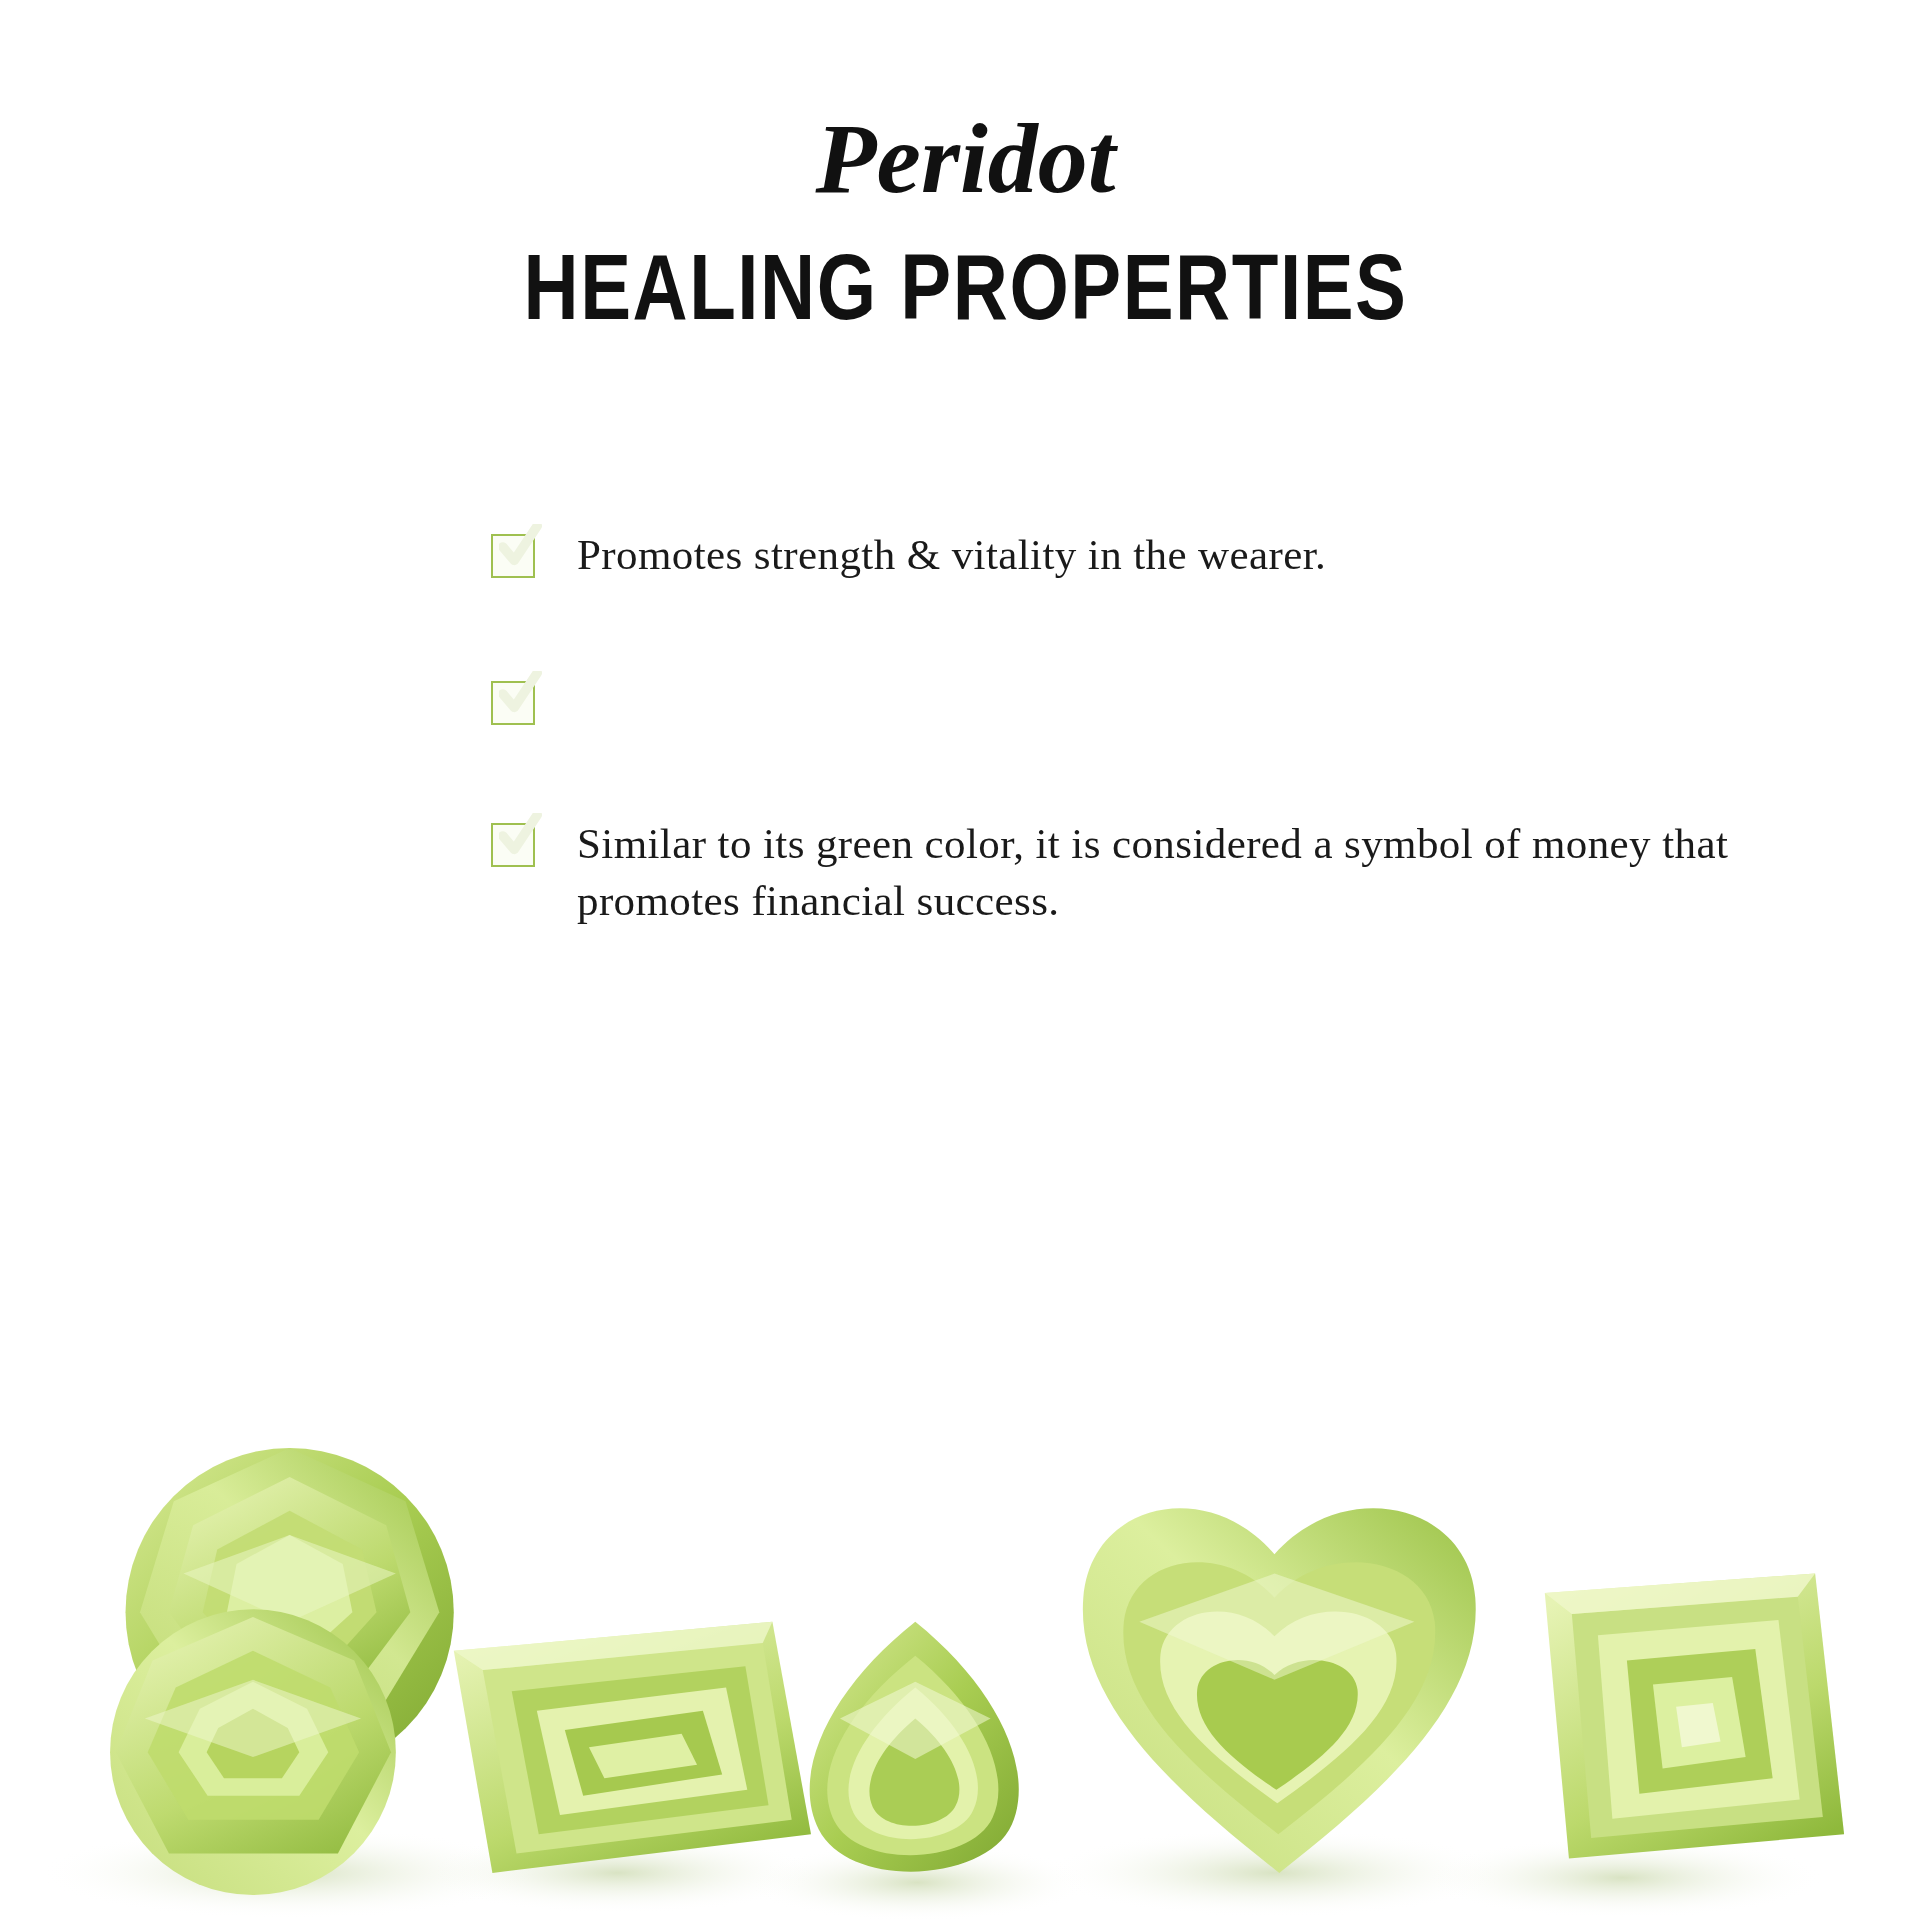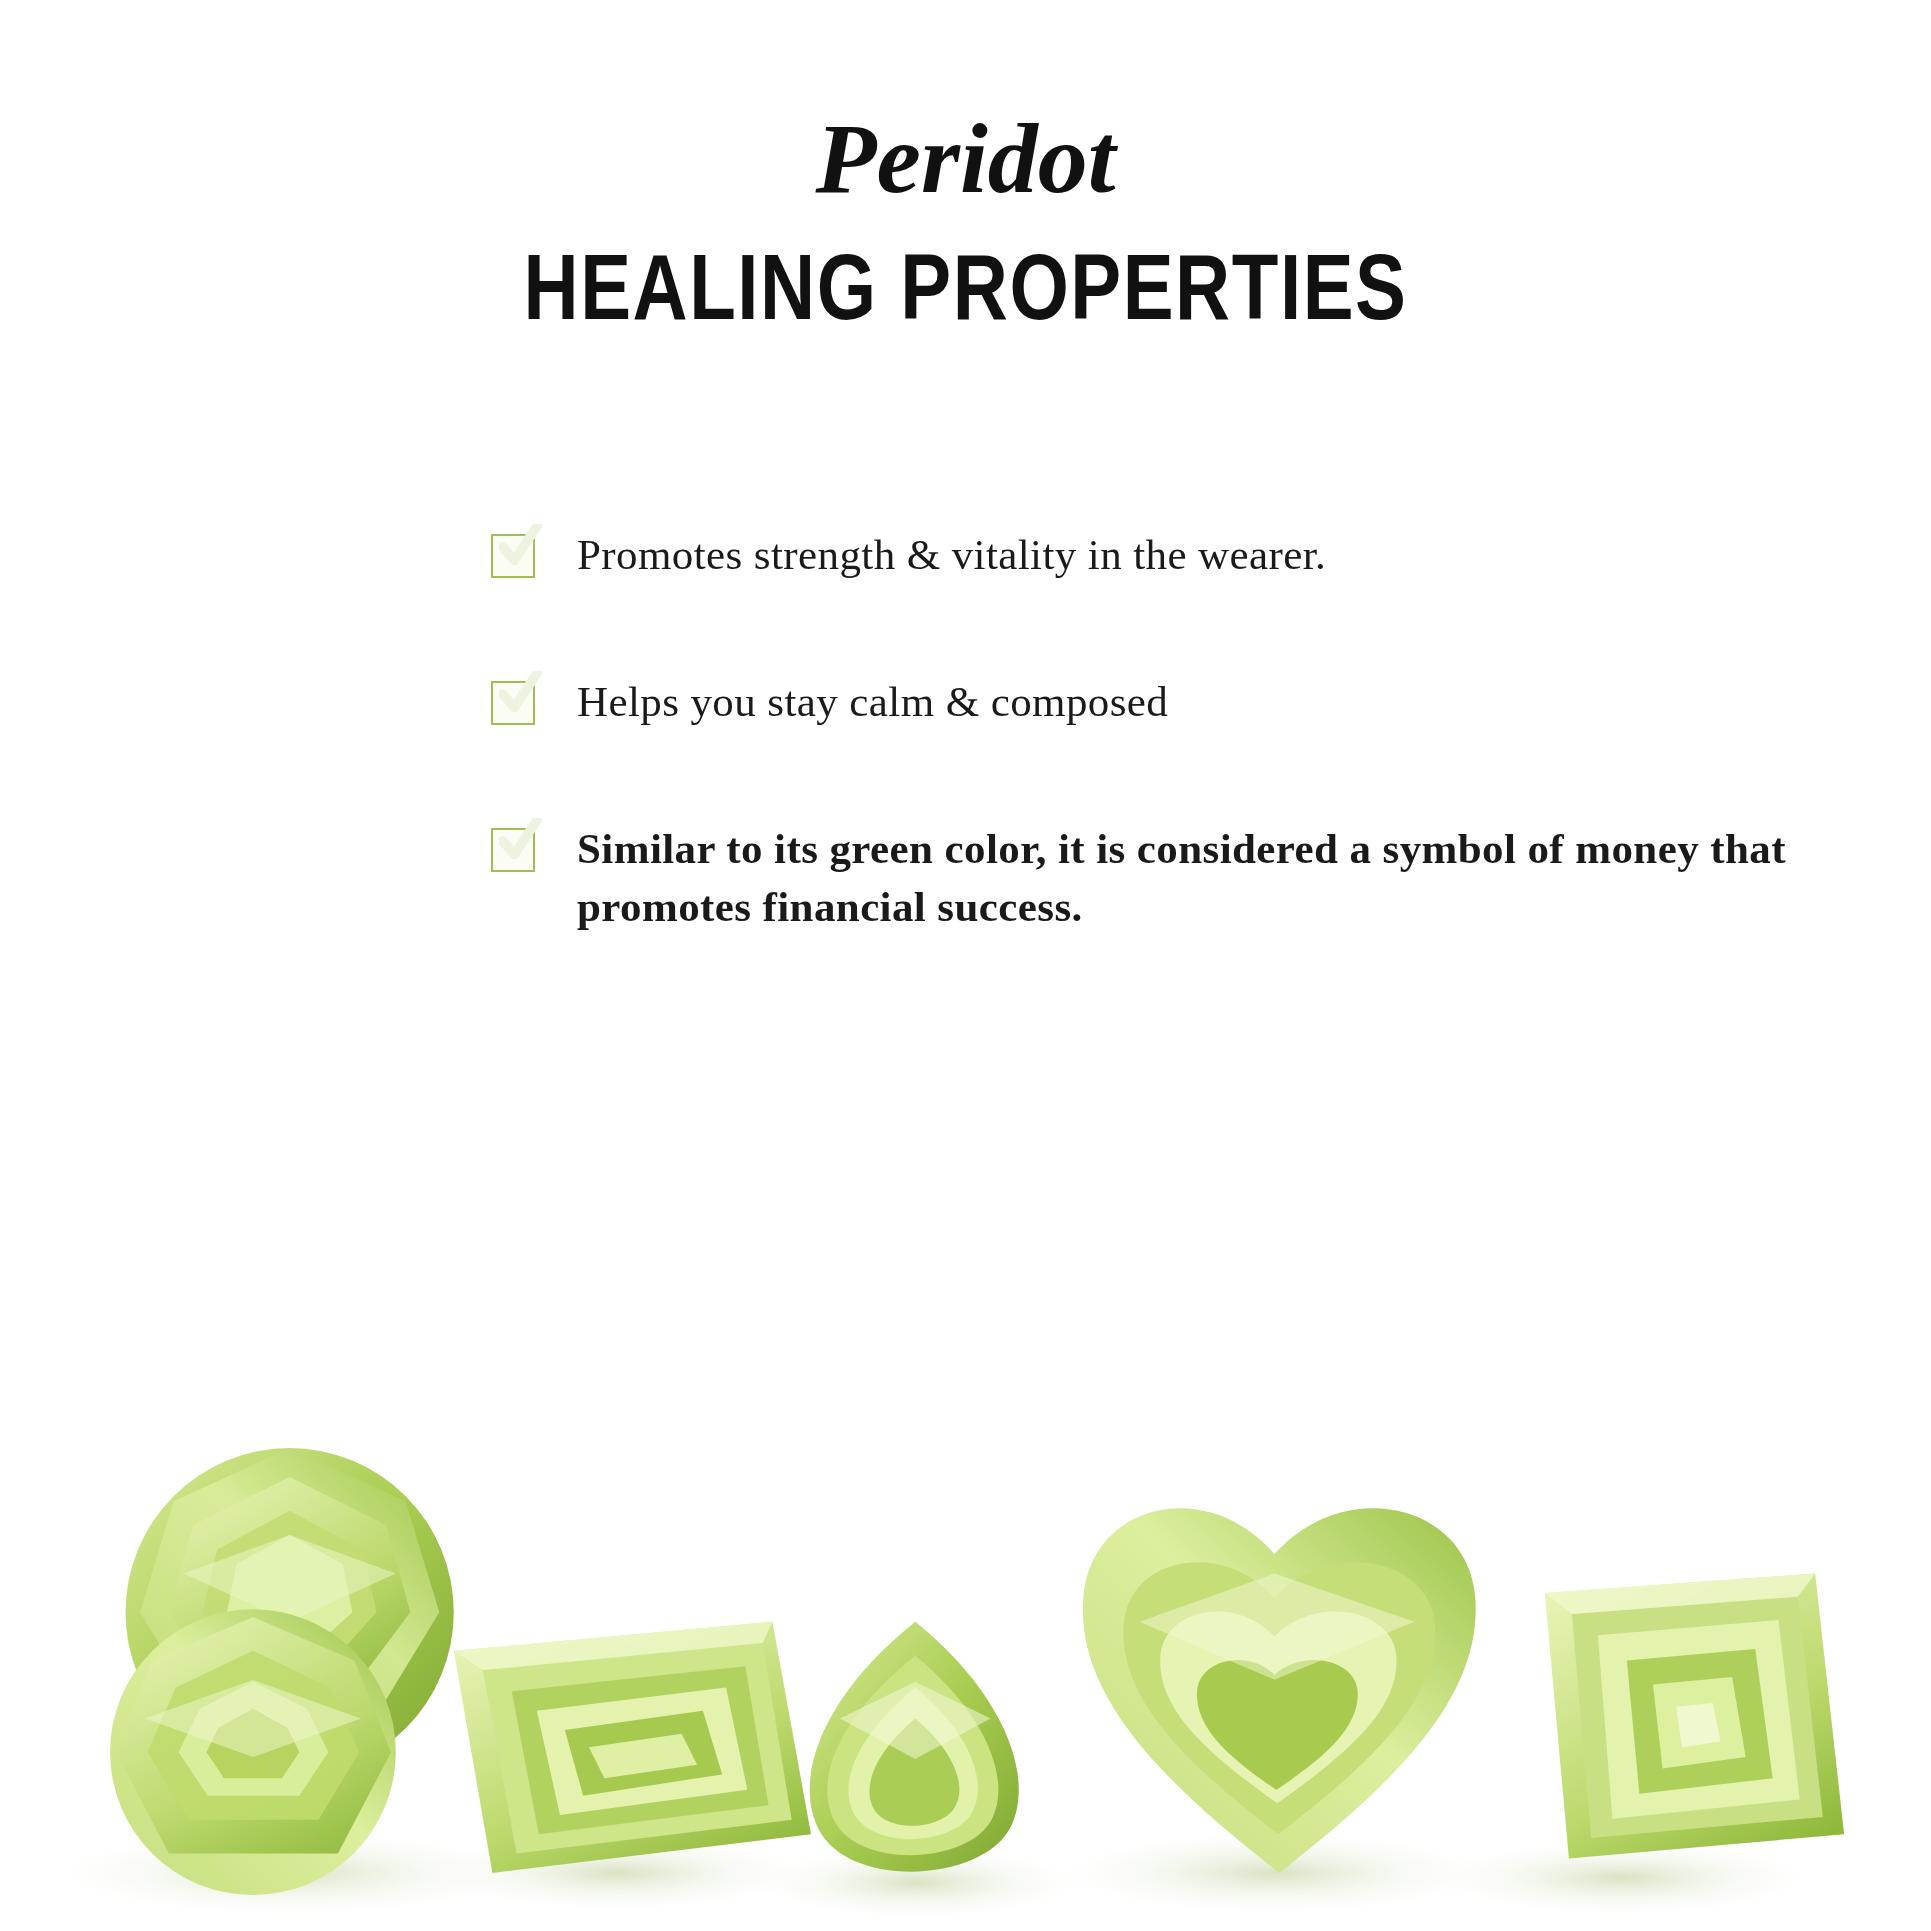--- a/index.html
+++ b/index.html
@@ -60,21 +60,20 @@
     width: 1332px;
   }
   .list-item {
     display: flex;
     align-items: flex-start;
     margin-bottom: 90px;
     padding-left: 8px;
   }
   .list-item:last-child {
     margin-bottom: 11px;
-    font-weight: bold;
   }
   .checkbox {
     flex: 0 0 auto;
     width: 44px;
     height: 44px;
     border: 2.9px solid #9fc050;
     background: #fbfdf5;
     position: relative;
     margin-top: 7.7px;
     margin-right: 42px;
@@ -132,21 +131,20 @@
     </div>
 
 
 
     <div class="list-item">
       <span class="checkbox">
         <svg class="tick" viewBox="0 0 46 46">
           <path d="M4 24 L16 38 L40 2" fill="none" stroke="#eef3e0" stroke-width="10" stroke-linecap="round" stroke-linejoin="round"></path>
         </svg>
       </span>
-      <span class="item-text">Helps you stay calm &amp; composed</span>
     </div>
 
     <div class="list-item">
       <span class="checkbox">
         <svg class="tick" viewBox="0 0 46 46">
           <path d="M4 24 L16 38 L40 2" fill="none" stroke="#eef3e0" stroke-width="10" stroke-linecap="round" stroke-linejoin="round"></path>
         </svg>
       </span>
       <span class="item-text">Similar to its green color, it is considered a symbol of money that promotes financial success.</span>
     </div>

